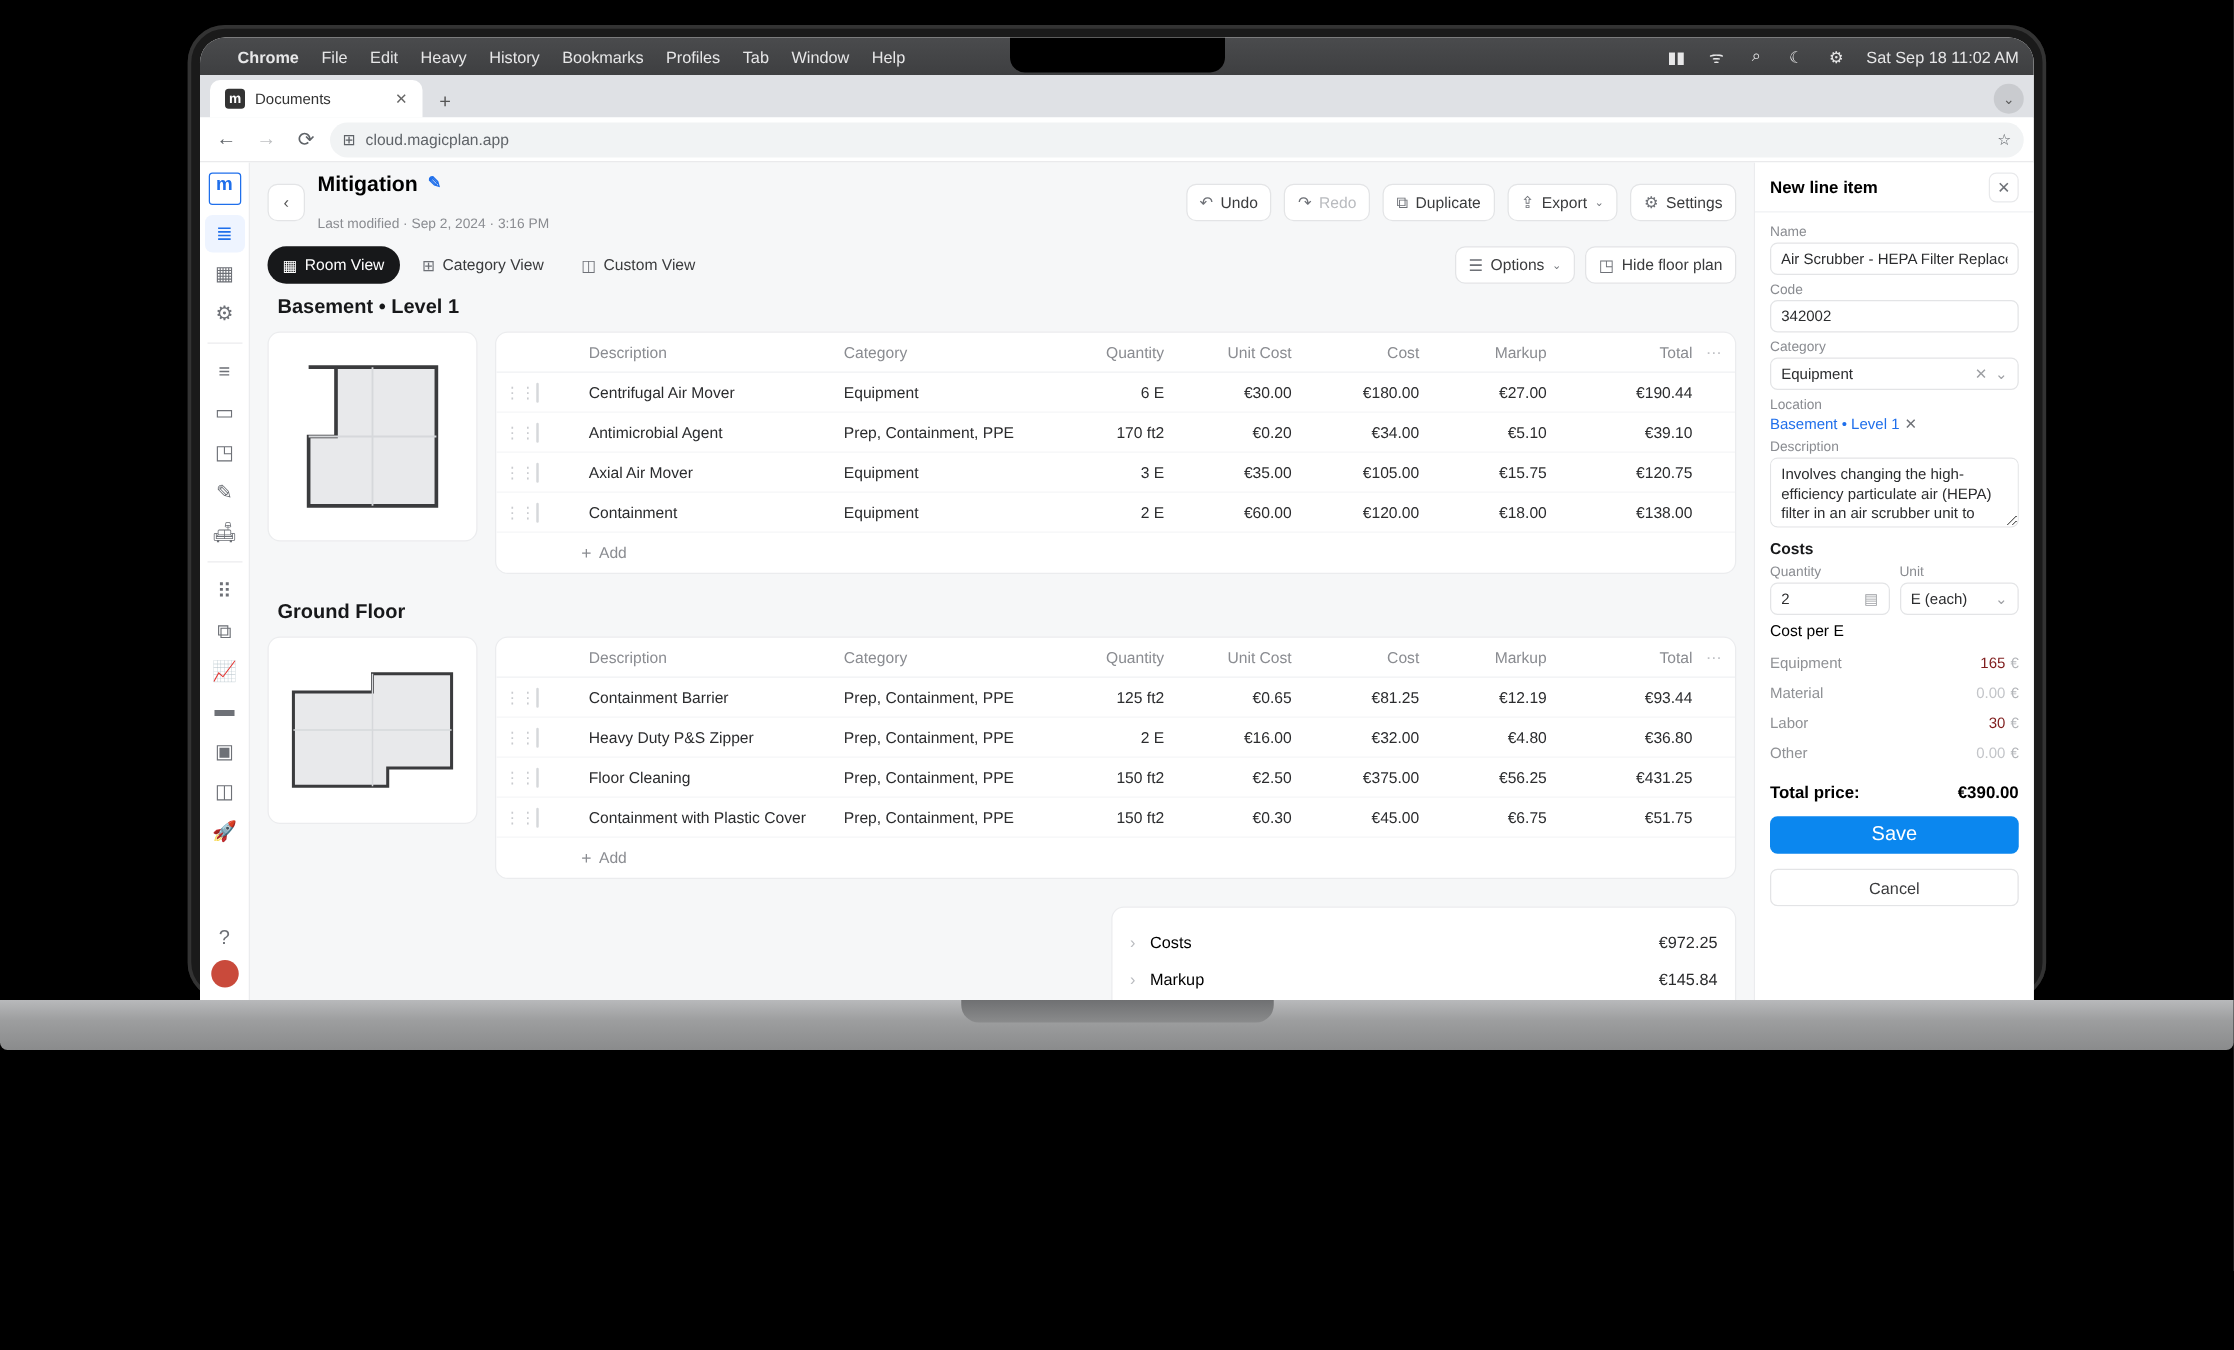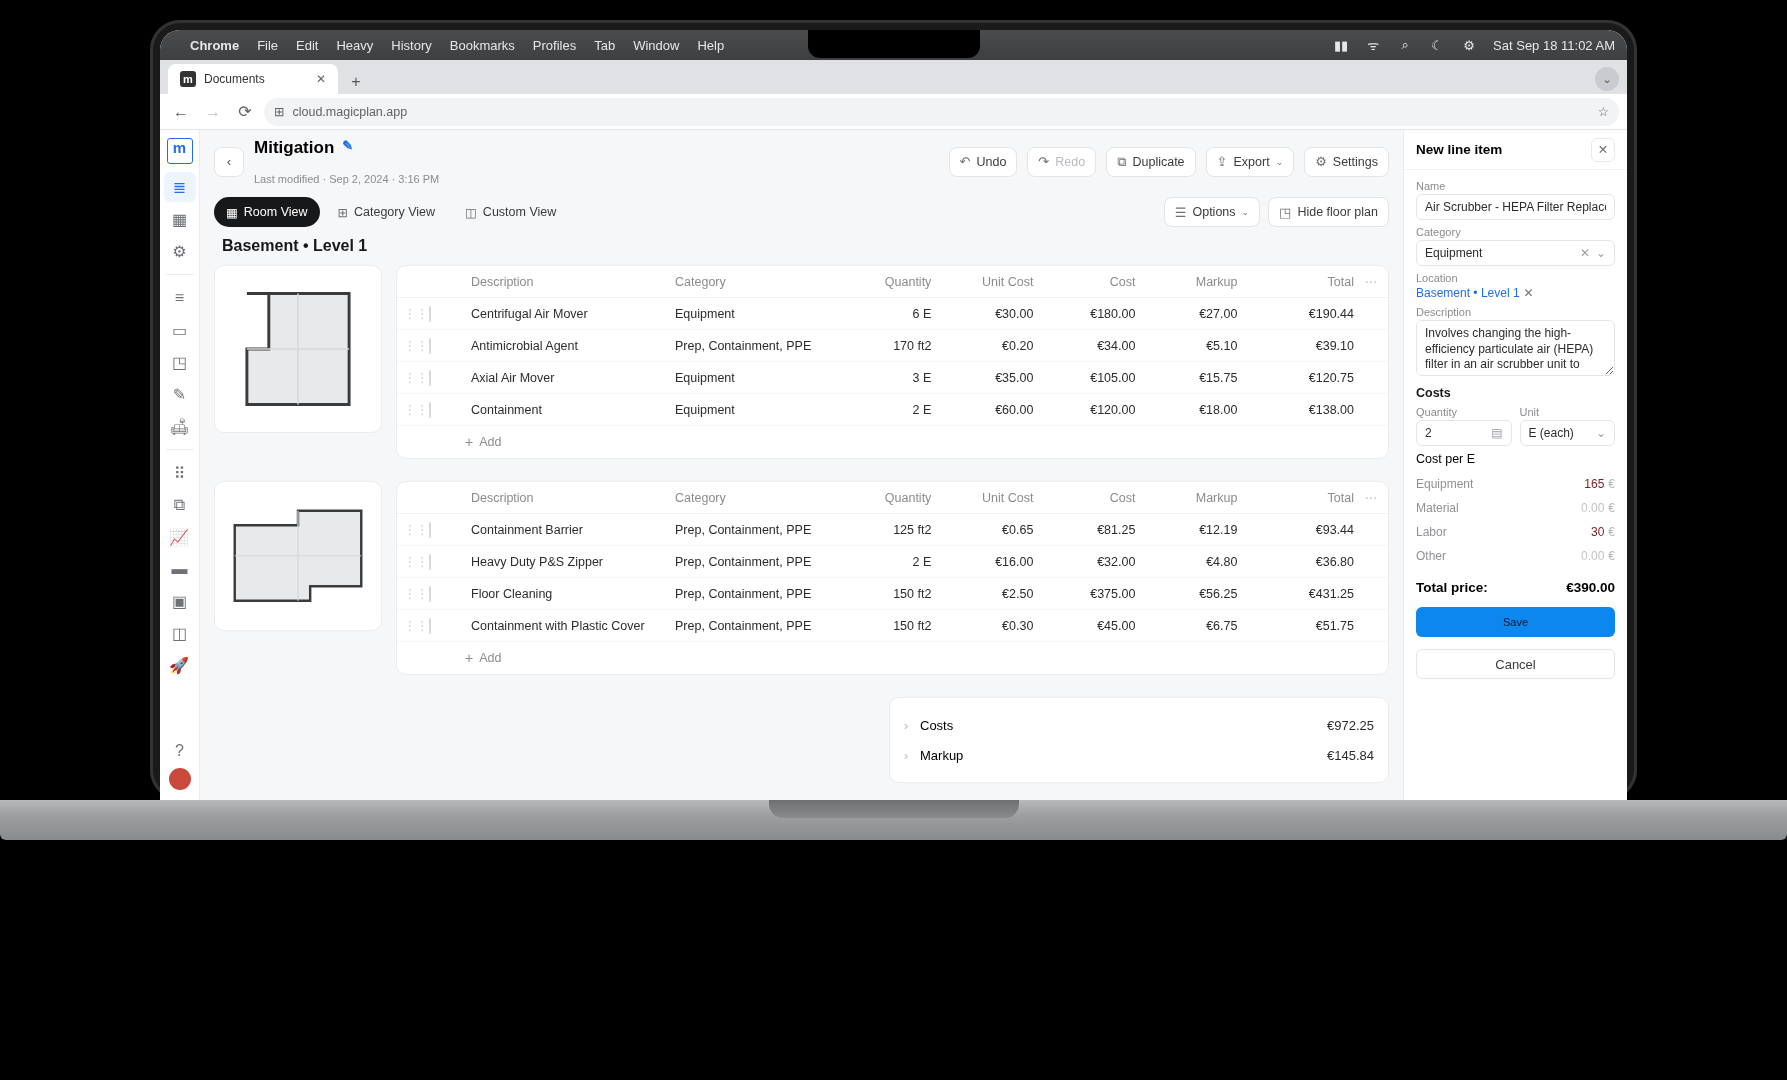--- a/index.html
+++ b/index.html
@@ -92,21 +92,21 @@
 .fld textarea.inp { height: 56px; padding: 5px 8px; resize: vertical; font-family: inherit; line-height: 1.3; }
 .fld .chip { display: inline-flex; align-items: center; gap: 4px; color: #1f6feb; font-size: 12px; }
 .fld .selrow { display: flex; align-items: center; justify-content: space-between; }
 .fld .selrow .sx { color: #9d9fa3; }
 .twocol { display: grid; grid-template-columns: 1fr 1fr; gap: 8px; }
 .costrow { display: flex; align-items: center; justify-content: space-between; height: 24px; font-size: 12px; color: #8f9195; }
 .costrow .cx { display: flex; align-items: center; gap: 4px; }
 .costrow .amt { color: #7f1d1d; min-width: 34px; text-align: right; }
 .costrow .cur { color: #b3b5b9; }
 .sp-tot { display: flex; justify-content: space-between; font-size: 13.5px; font-weight: 600; margin-top: 6px; }
-.primary { width: 100%; height: 30px; border-radius: 6px; background: #0b87ef; color: #0f172a; font-size: 11px; font-weight: 500; border: none; margin-top: 6px; }
+.primary { width: 100%; height: 30px; border-radius: 6px; background: #0b87ef; color: #ffffff; font-size: 16px; font-weight: 500; border: none; margin-top: 6px; }
 .secondary { width: 100%; height: 30px; border-radius: 6px; background: #fff; color: #3a3b3d; font-size: 13px; border: 1px solid #e3e4e6; margin-top: 6px; }
 </style>
 </head>
 <body>
 
 <div class="laptop">
   <div class="laptop-body">
     <div class="screen">
       <div class="notch"></div>
 
@@ -326,20 +326,21 @@
                         <span></span>
                       </div>
                       <div class="addrow">
                         <span class="plus">+</span>
                         <span>Add</span>
                       </div>
                     </div>
                   </div>
                 </div>
                 <div class="section">
+                  <h2>Ground Floor</h2>
                   <div class="secbody">
                     <div class="floorplan">
                       <svg viewBox="0 0 120 90">
                         <g fill="#e8e9eb" stroke="#3a3b3d" stroke-width="2">
                           <path d="M8 20 H60 V8 H112 V70 H70 V82 H8 Z"></path>
                         </g>
                         <g stroke="#d6d8db" stroke-width="1">
                           <line x1="60" y1="8" x2="60" y2="82"></line>
                           <line x1="8" y1="45" x2="112" y2="45"></line>
                         </g>
@@ -441,20 +442,24 @@
           <div class="sh">
             <span class="t">New line item</span>
             <span class="x">✕</span>
           </div>
           <div class="sp-body">
             <div class="fld">
               <div class="lbl">Name</div>
               <input class="inp" value="Air Scrubber - HEPA Filter Replacement" style="">
             </div>
             <div class="fld">
+              <div class="lbl">Code</div>
+              <input class="inp" value="342002" style="">
+            </div>
+            <div class="fld">
               <div class="lbl">Category</div>
               <div class="inp selrow">
                 <span>Equipment</span>
                 <span class="sx"><span style="margin-right:6px">✕</span><span>⌄</span></span>
               </div>
             </div>
             <div class="fld">
               <div class="lbl">Location</div>
               <span class="chip">
                   <span>Basement • Level 1</span>

